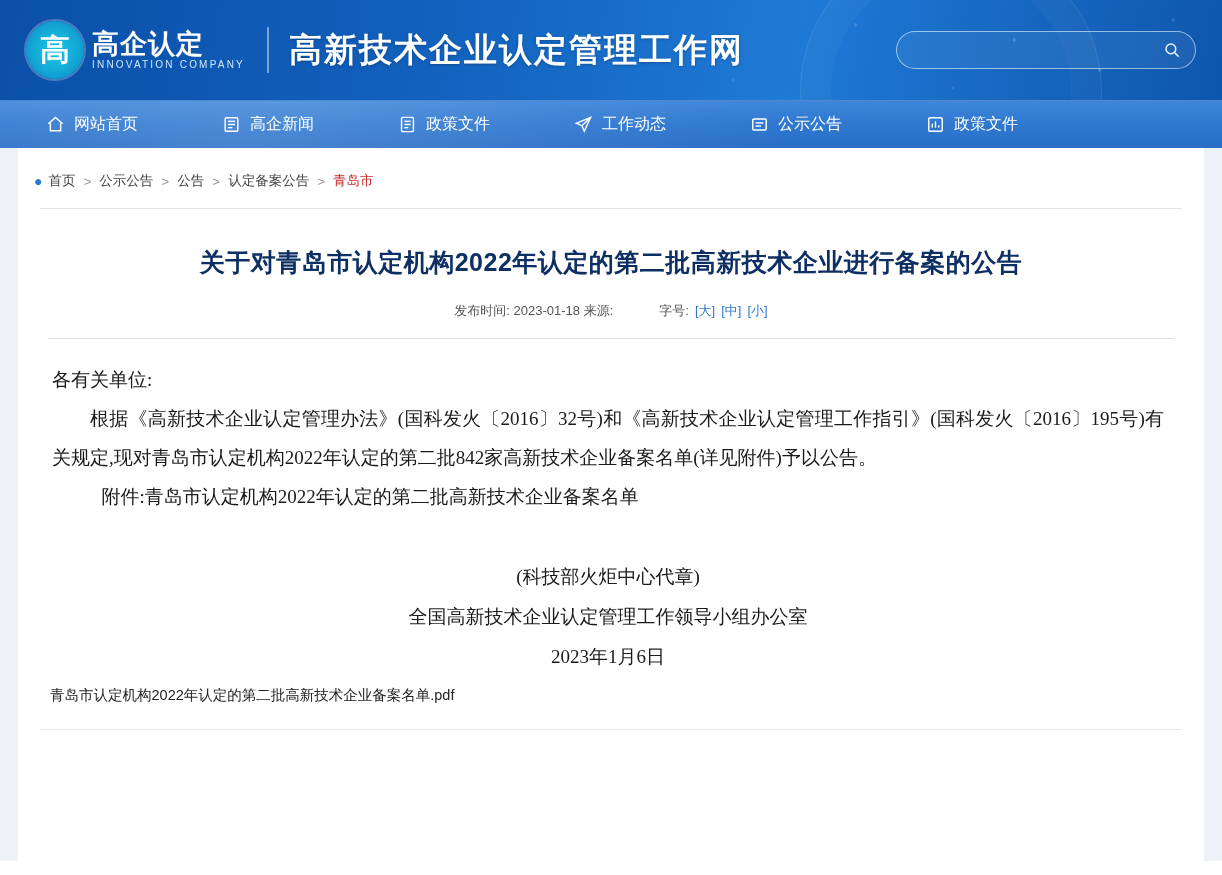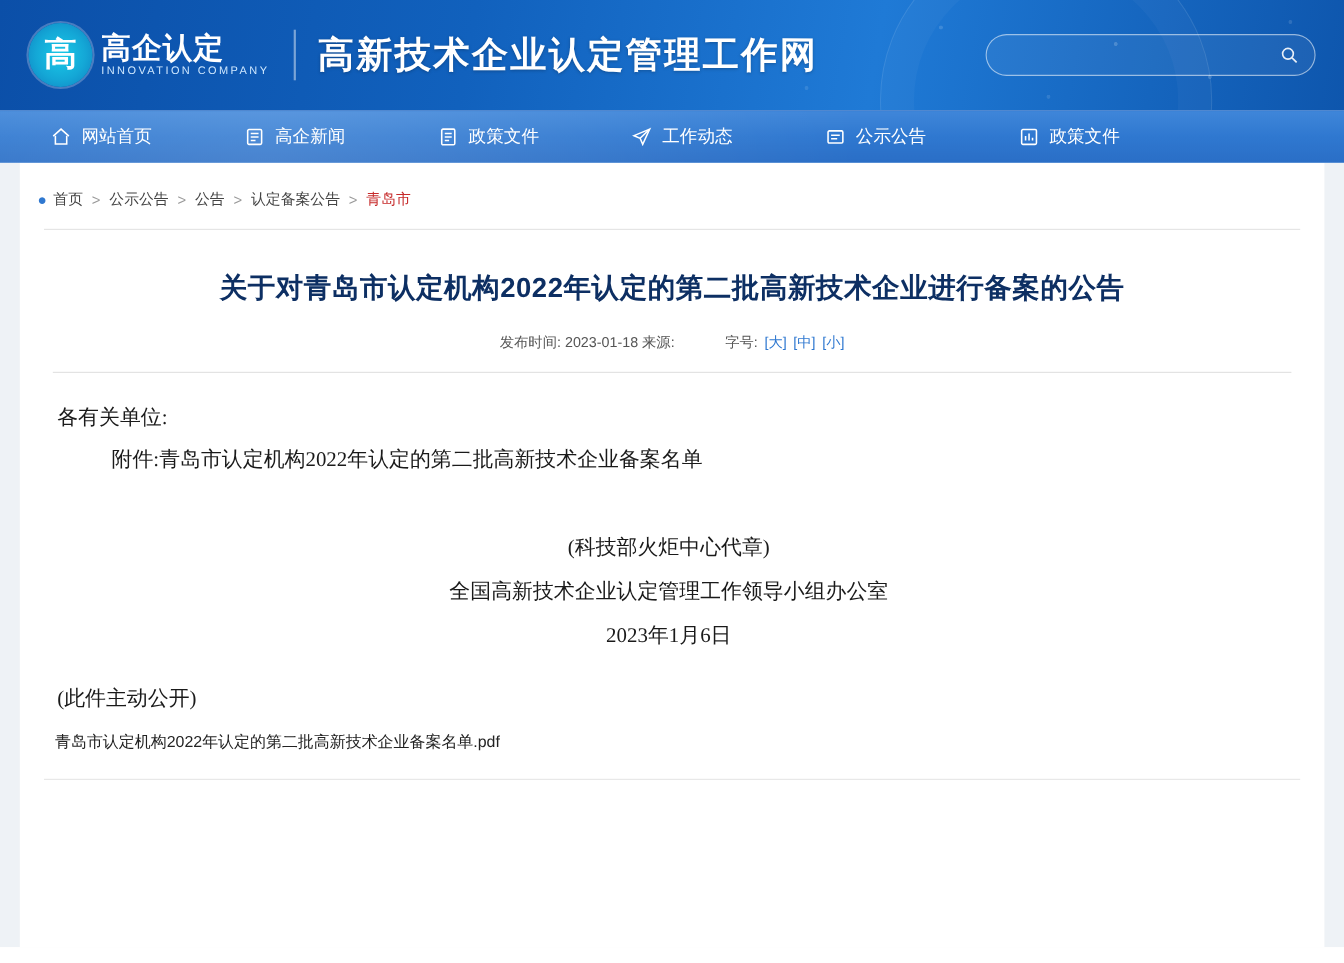--- a/index.html
+++ b/index.html
@@ -341,28 +341,28 @@
         <span class="fs">[大]</span>
         <span class="fs">[中]</span>
         <span class="fs">[小]</span>
       </div>
     </div>
 
     <div class="meta-rule"></div>
 
     <div class="article-body">
       <p>各有关单位:</p>
+      <p class="p-indent">根据《高新技术企业认定管理办法》(国科发火〔2016〕32号)和《高新技术企业认定管理工作指引》(国科发火〔2016〕195号)有关规定,现对青岛市认定机构2022年认定的第二批842家高新技术企业备案名单(详见附件)予以公告。</p>
       <p class="attach-line">附件:青岛市认定机构2022年认定的第二批高新技术企业备案名单</p>
 
       <div class="center-block">
         <div>(科技部火炬中心代章)</div>
         <div>全国高新技术企业认定管理工作领导小组办公室</div>
         <div>2023年1月6日</div>
       </div>
 
-      <p class="open-note">(此件主动公开)</p>
     </div>
 
     <div class="attach-file">青岛市认定机构2022年认定的第二批高新技术企业备案名单.pdf</div>
 
     <div class="bottom-rule"></div>
   </div>
 </div>
 
 </body></html>

